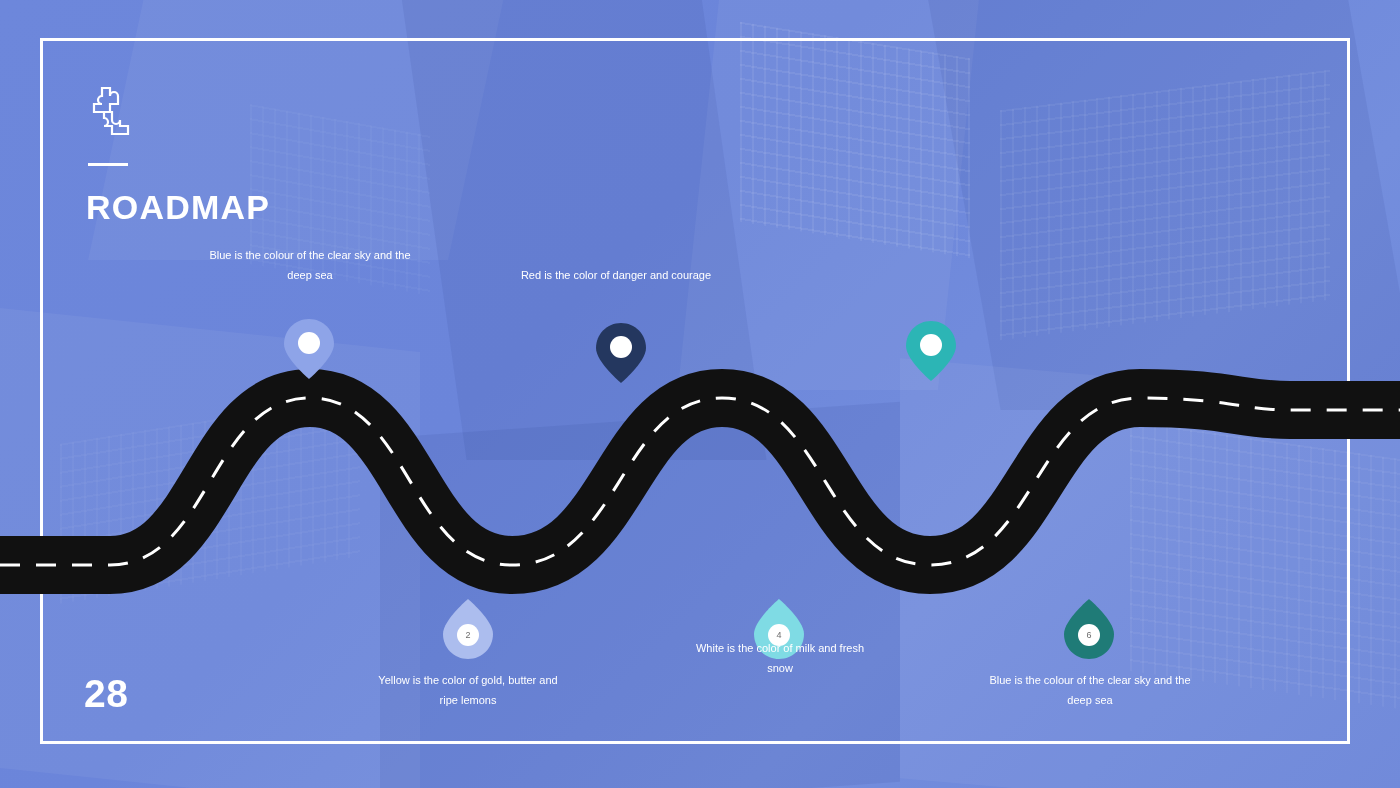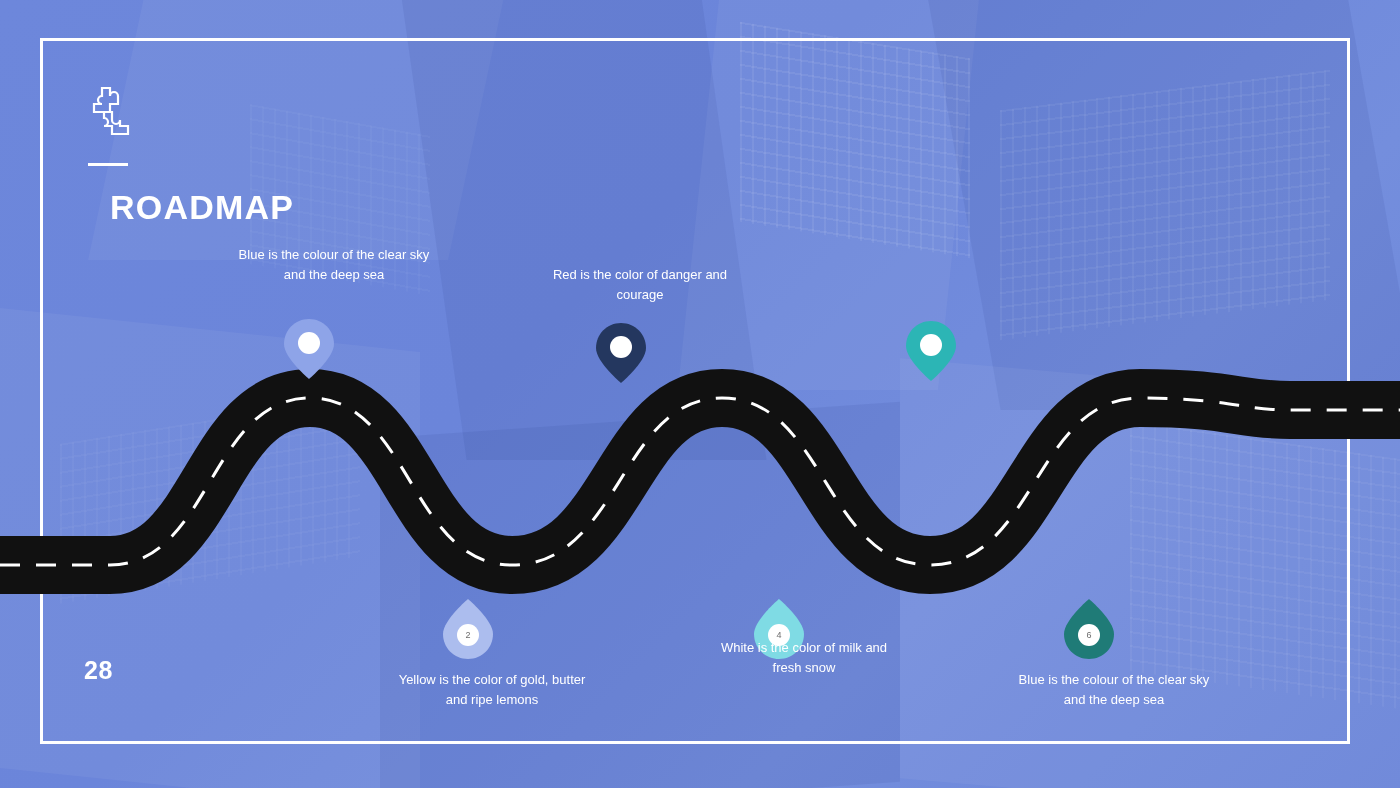--- a/index.html
+++ b/index.html
@@ -52,40 +52,38 @@
     background: #ffffff;
   }
   .title {
     position: absolute;
     left: 86px; top: 188px;
     font-size: 34px;
     font-weight: bold;
     color: #ffffff;
     letter-spacing: 1.2px;
     font-family: "Liberation Sans", sans-serif;
-    margin-left: 24px;
   }
   .page-num {
     position: absolute;
-    left: 84px; top: 656px;
-    font-size: 25px;
+    left: 84px; top: 672px;
+    font-size: 39px;
     font-weight: bold;
     color: #ffffff;
     letter-spacing: 0.5px;
   }
   .road-svg { position: absolute; left: 0; top: 0; }
 
   .label {
     position: absolute;
     text-align: center;
     color: #ffffff;
-    font-size: 13px;
+    font-size: 11px;
     line-height: 20px;
     font-family: "Liberation Sans", sans-serif;
-    margin-left: 24px;
   }
   .pin {
     position: absolute;
   }
   .pin-num {
     position: absolute;
     width: 100%;
     text-align: center;
     font-size: 9px;
     color: #6d6d6d;

